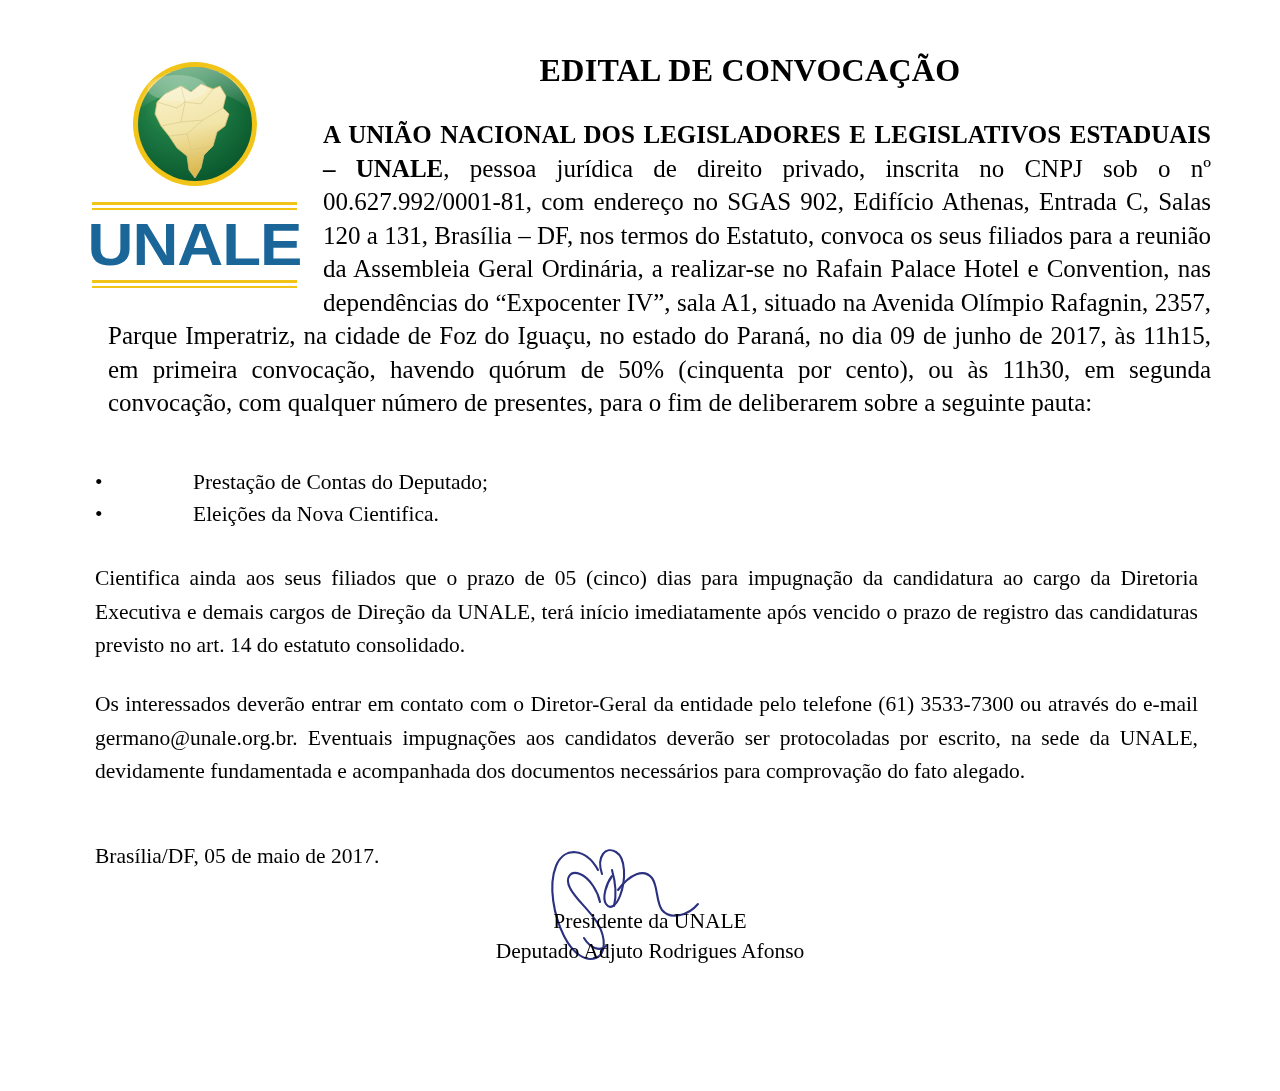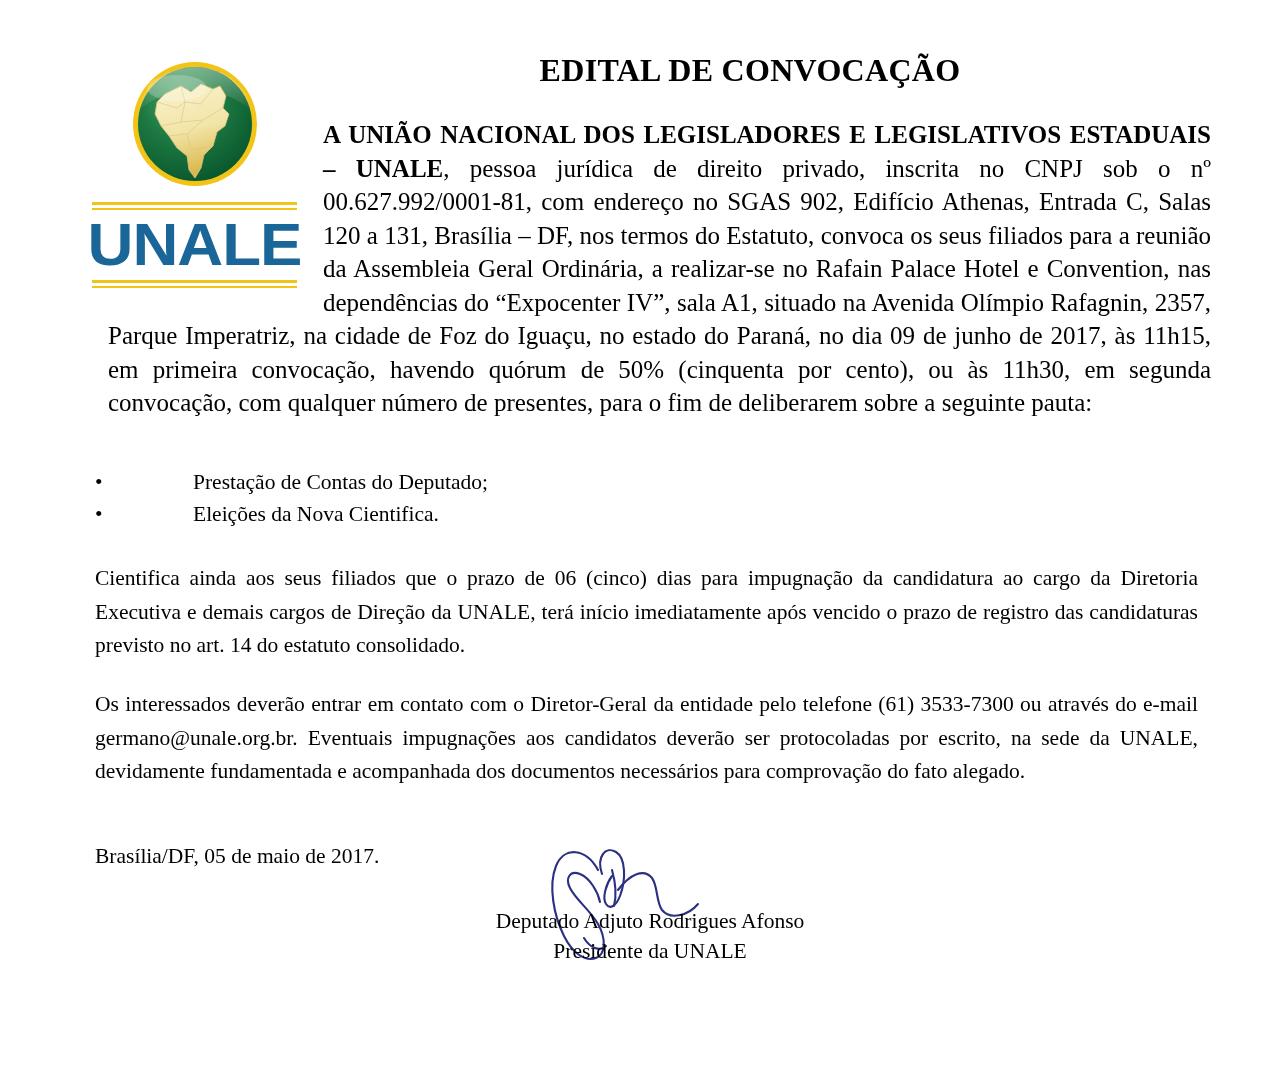--- a/index.html
+++ b/index.html
@@ -241,39 +241,39 @@
     <div class="bullet-row">
       <span class="bullet-mark">•</span>
       <span class="bullet-label">Prestação de Contas do Deputado;</span>
     </div>
     <div class="bullet-row">
       <span class="bullet-mark">•</span>
       <span class="bullet-label">Eleições da Nova Cientifica.</span>
     </div>
   </div>
 
-  <div class="para-block" id="para-impugnacao">Cientifica ainda aos seus filiados que o prazo de 06 (cinco) dias para impugnação da candidatura ao cargo da Diretoria Executiva e demais cargos de Direção da UNALE, terá início imediatamente após vencido o prazo de registro das candidaturas previsto no art. 14 do estatuto consolidado.</div>
+  <div class="para-block" id="para-impugnacao">Cientifica ainda aos seus filiados que o prazo de 05 (cinco) dias para impugnação da candidatura ao cargo da Diretoria Executiva e demais cargos de Direção da UNALE, terá início imediatamente após vencido o prazo de registro das candidaturas previsto no art. 14 do estatuto consolidado.</div>
 
   <div class="para-block" id="para-contato">Os interessados deverão entrar em contato com o Diretor-Geral da entidade pelo telefone (61) 3533-7300 ou através do e-mail germano@unale.org.br. Eventuais impugnações aos candidatos deverão ser protocoladas por escrito, na sede da UNALE, devidamente fundamentada e acompanhada dos documentos necessários para comprovação do fato alegado.</div>
 
   <div class="closing-date">Brasília/DF, 05 de maio de 2017.</div>
 
   <div class="signature-area">
     <svg class="signature-ink" viewBox="0 0 210 125">
       <g fill="none" stroke="#2b3180" stroke-width="2.1" stroke-linecap="round" stroke-linejoin="round">
         <path d="M58 30 C46 8 24 6 16 26 C8 46 14 76 24 96 C33 114 46 122 56 118
                  C66 114 66 98 58 84 C50 70 36 60 30 48 C25 38 30 30 40 34
                  C50 38 58 52 60 62"></path>
         <path d="M62 34 C56 16 66 6 76 12 C86 18 86 40 80 56 C76 66 70 70 66 64
                  C62 58 66 44 72 36"></path>
         <path d="M72 30 C76 44 76 58 74 66"></path>
         <path d="M78 50 C90 34 104 28 112 38 C118 46 116 62 122 70
                  C130 80 148 76 158 64"></path>
         <path d="M44 98 C50 108 60 112 66 106"></path>
       </g>
     </svg>
     <div class="signature-names">
+      <div>Presidente da UNALE</div>
       <div>Deputado Adjuto Rodrigues Afonso</div>
-      <div>Presidente da UNALE</div>
     </div>
   </div>
 
 </div>
 
 </body></html>

